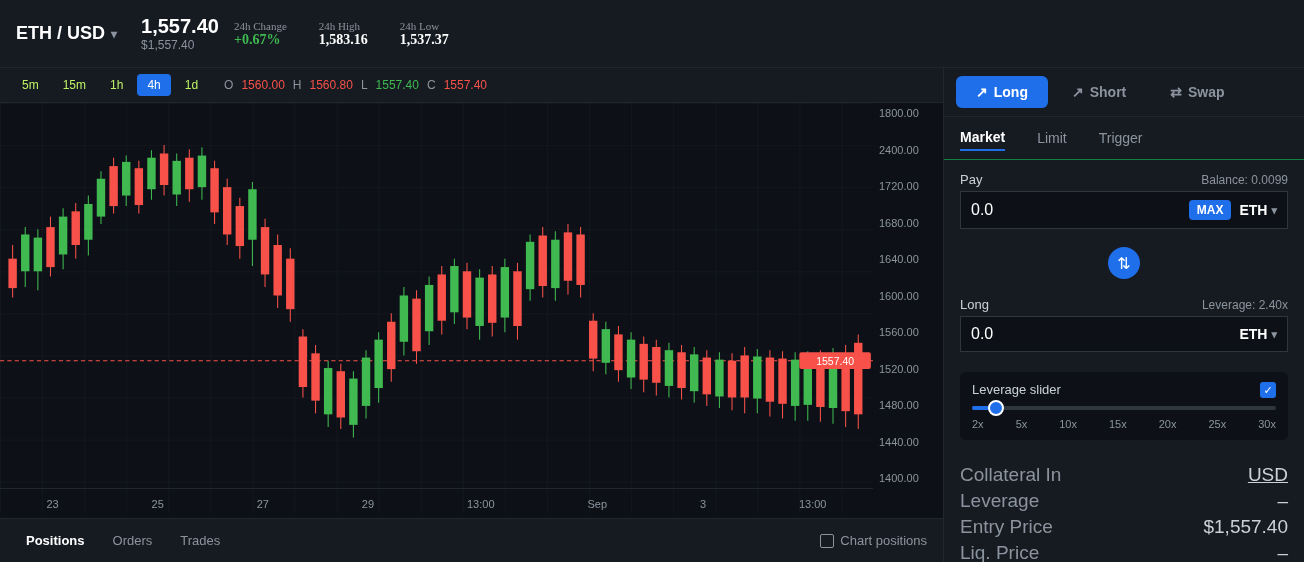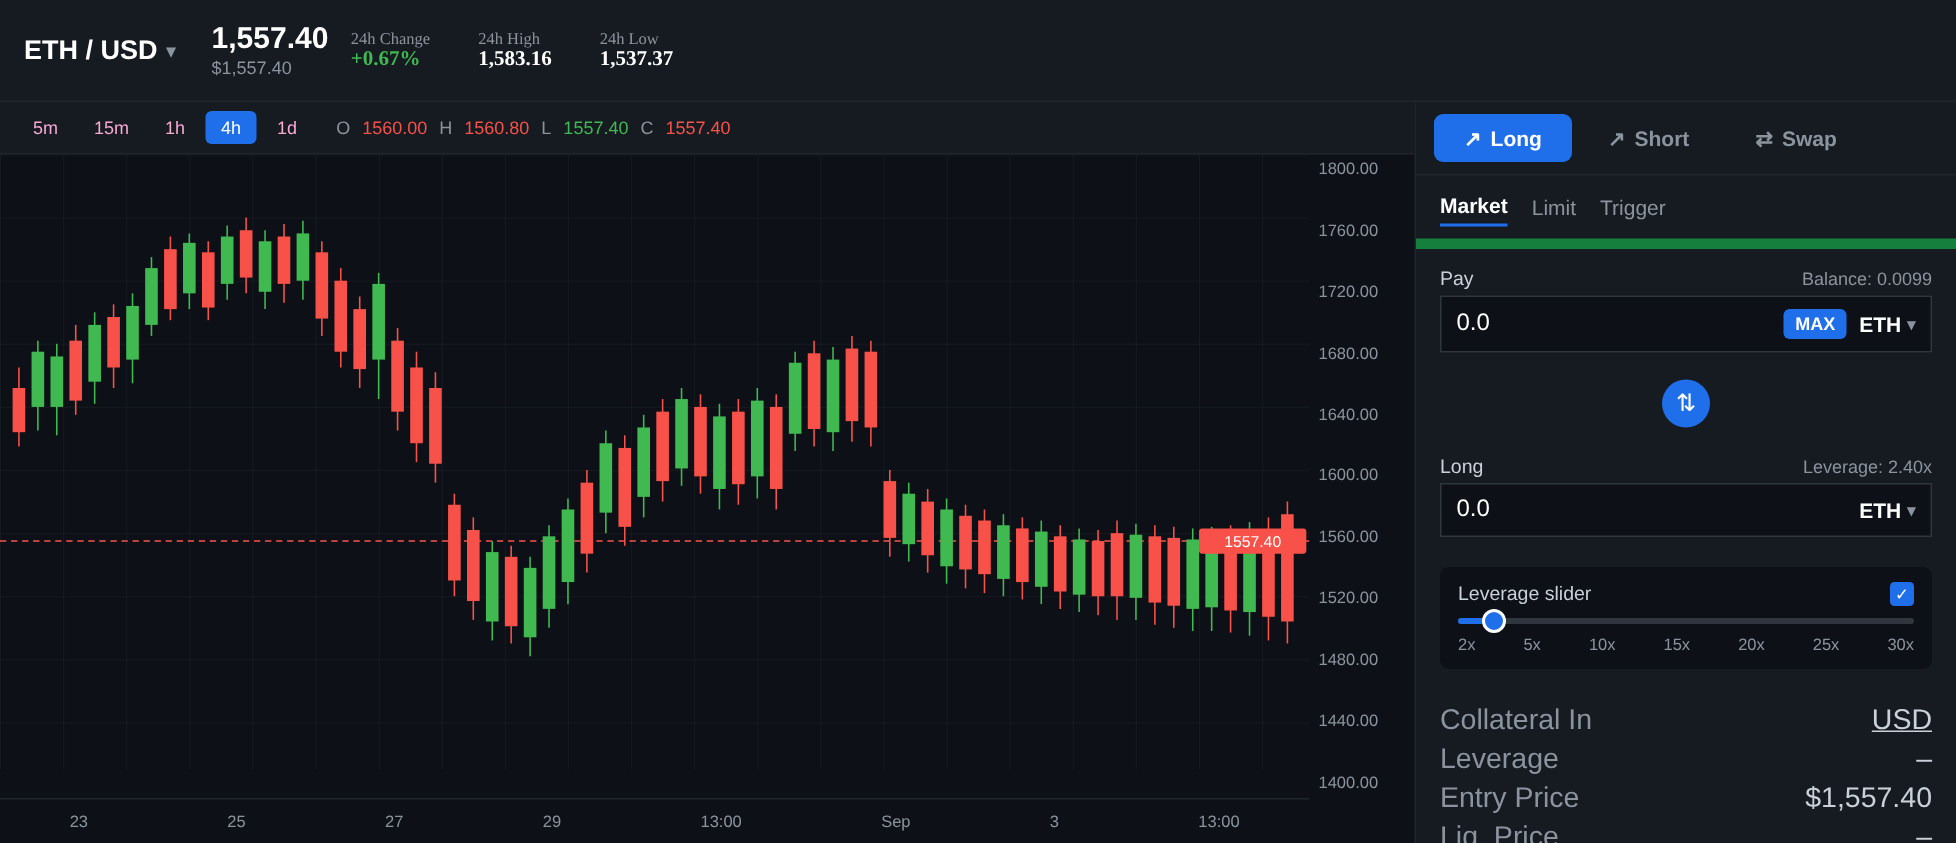--- a/index.html
+++ b/index.html
@@ -89,21 +89,21 @@
       padding: 6px 12px;
       gap: 4px;
       border-bottom: 1px solid #21262d;
       background: #161b22;
       flex-shrink: 0;
     }
     .time-btn {
       padding: 4px 10px;
       border-radius: 4px;
       background: transparent;
-      color: #f9a8d4;
+      color: #bef264;
       border: none;
       cursor: pointer;
       font-size: 12px;
     }
     .time-btn.active {
       background: #1f6feb;
       color: #fff;
     }
     .ohlc-info {
       margin-left: 12px;
@@ -235,22 +235,22 @@
       color: #8b949e;
     }
     .trade-tab.swap {
       background: transparent;
       color: #8b949e;
     }
 
     .order-type-tabs {
       display: flex;
       padding: 8px 16px;
-      gap: 16px;
-      border-bottom: 7px solid #15803d;
+      gap: 32px;
+      border-bottom: 1px solid #15803d;
       flex-shrink: 0;
     }
     .order-tab {
       padding: 4px 0;
       background: transparent;
       border: none;
       color: #8b949e;
       cursor: pointer;
       font-size: 14px;
     }
@@ -710,21 +710,21 @@
           <line x1="816" y1="220" x2="816" y2="310" stroke="#f85149" stroke-width="1"></line>
           <rect x="812" y="228" width="8" height="68" fill="#f85149"></rect>
         </g>
 
         <rect x="760" y="237" width="68" height="16" fill="#f85149" rx="2"></rect>
         <text x="794" y="249" fill="white" font-size="10" text-anchor="middle" font-family="sans-serif">1557.40</text>
       </svg>
 
       <div class="price-scale">
         <span>1800.00</span>
-        <span>1760.00</span>
+        <span>2400.00</span>
         <span>1720.00</span>
         <span>1680.00</span>
         <span>1640.00</span>
         <span>1600.00</span>
         <span>1560.00</span>
         <span>1520.00</span>
         <span>1480.00</span>
         <span>1440.00</span>
         <span>1400.00</span>
       </div>
@@ -734,20 +734,29 @@
         <span>25</span>
         <span>27</span>
         <span>29</span>
         <span>13:00</span>
         <span>Sep</span>
         <span>3</span>
         <span>13:00</span>
       </div>
     </div>
 
+    <div class="bottom-tabs">
+      <button class="tab-btn">Positions</button>
+      <button class="tab-btn inactive">Orders</button>
+      <button class="tab-btn inactive">Trades</button>
+      <div class="chart-positions">
+        <div class="checkbox-box"></div>
+        <span>Chart positions</span>
+      </div>
+    </div>
   </div>
 
   <div class="right-panel">
 
     <div class="trade-tabs">
       <button class="trade-tab long">
         <span>↗</span>
         <span>Long</span>
       </button>
       <button class="trade-tab short">

